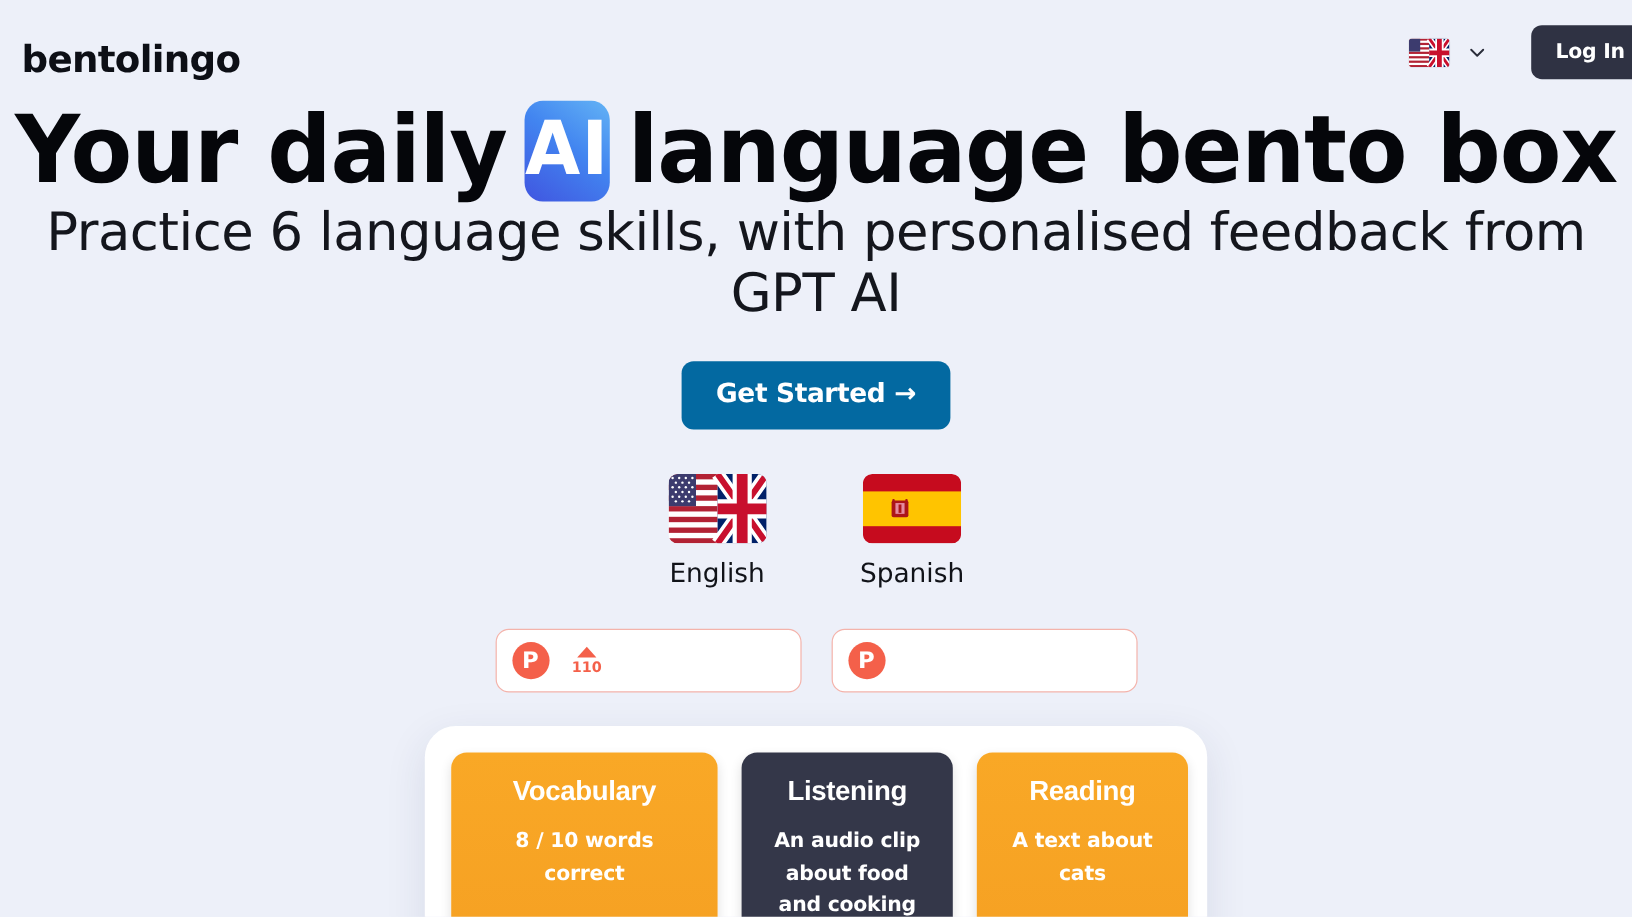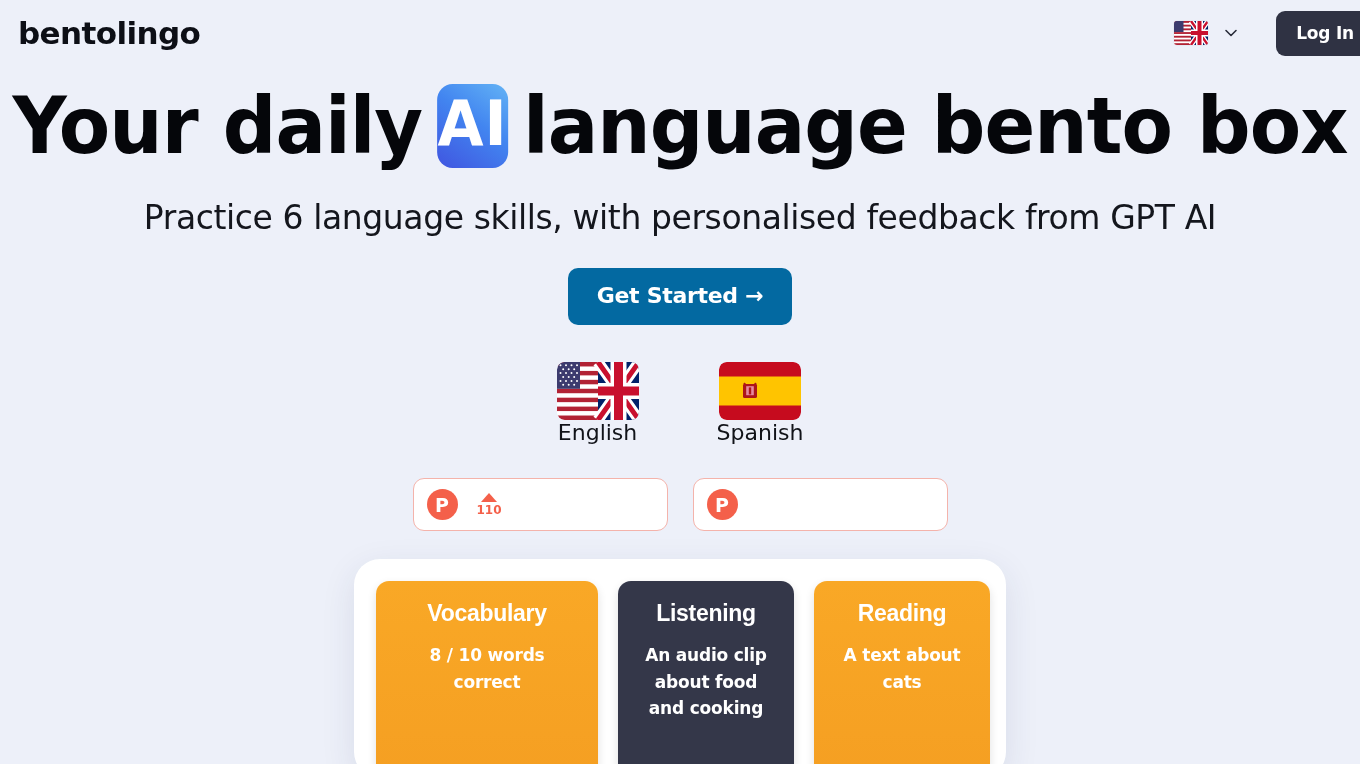--- a/index.html
+++ b/index.html
@@ -15,21 +15,21 @@
     background: #edf0f9;
     font-family: "DejaVu Sans", sans-serif;
     color: #11131a;
     position: relative;
   }
 
   
   .header {
     height: 66px;
     display: flex;
-    align-items: center;
+    align-items: flex-end;
     justify-content: space-between;
     padding: 0 0 0 18px;
     position: relative;
     z-index: 20;
   }
 
   .logo {
     font-family: "DejaVu Sans", sans-serif;
     font-size: 31px;
     font-weight: 700;
@@ -119,24 +119,23 @@
     font-size: 62px;
     font-weight: 700;
     letter-spacing: 1px;
     margin: 0 16px;
     line-height: 1;
     padding-bottom: 4px;
   }
 
   .subhead {
     font-family: "DejaVu Sans", sans-serif;
-    font-size: 33px;
+    font-size: 44px;
     font-weight: 400;
     color: #14161d;
-    margin-top: 30px;
     letter-spacing: -0.4px;
   }
 
   .cta-wrap {
     margin-top: 31px;
     display: flex;
     justify-content: center;
   }
 
   .cta {
@@ -157,20 +156,21 @@
     margin-top: 37px;
     display: flex;
     justify-content: center;
     gap: 78px;
   }
 
   .lang-option {
     display: flex;
     flex-direction: column;
     align-items: center;
+    gap: 13px;
     cursor: pointer;
   }
 
   .lang-flag {
     width: 82px;
     height: 58px;
     border-radius: 8px;
     overflow: hidden;
     display: block;
   }

